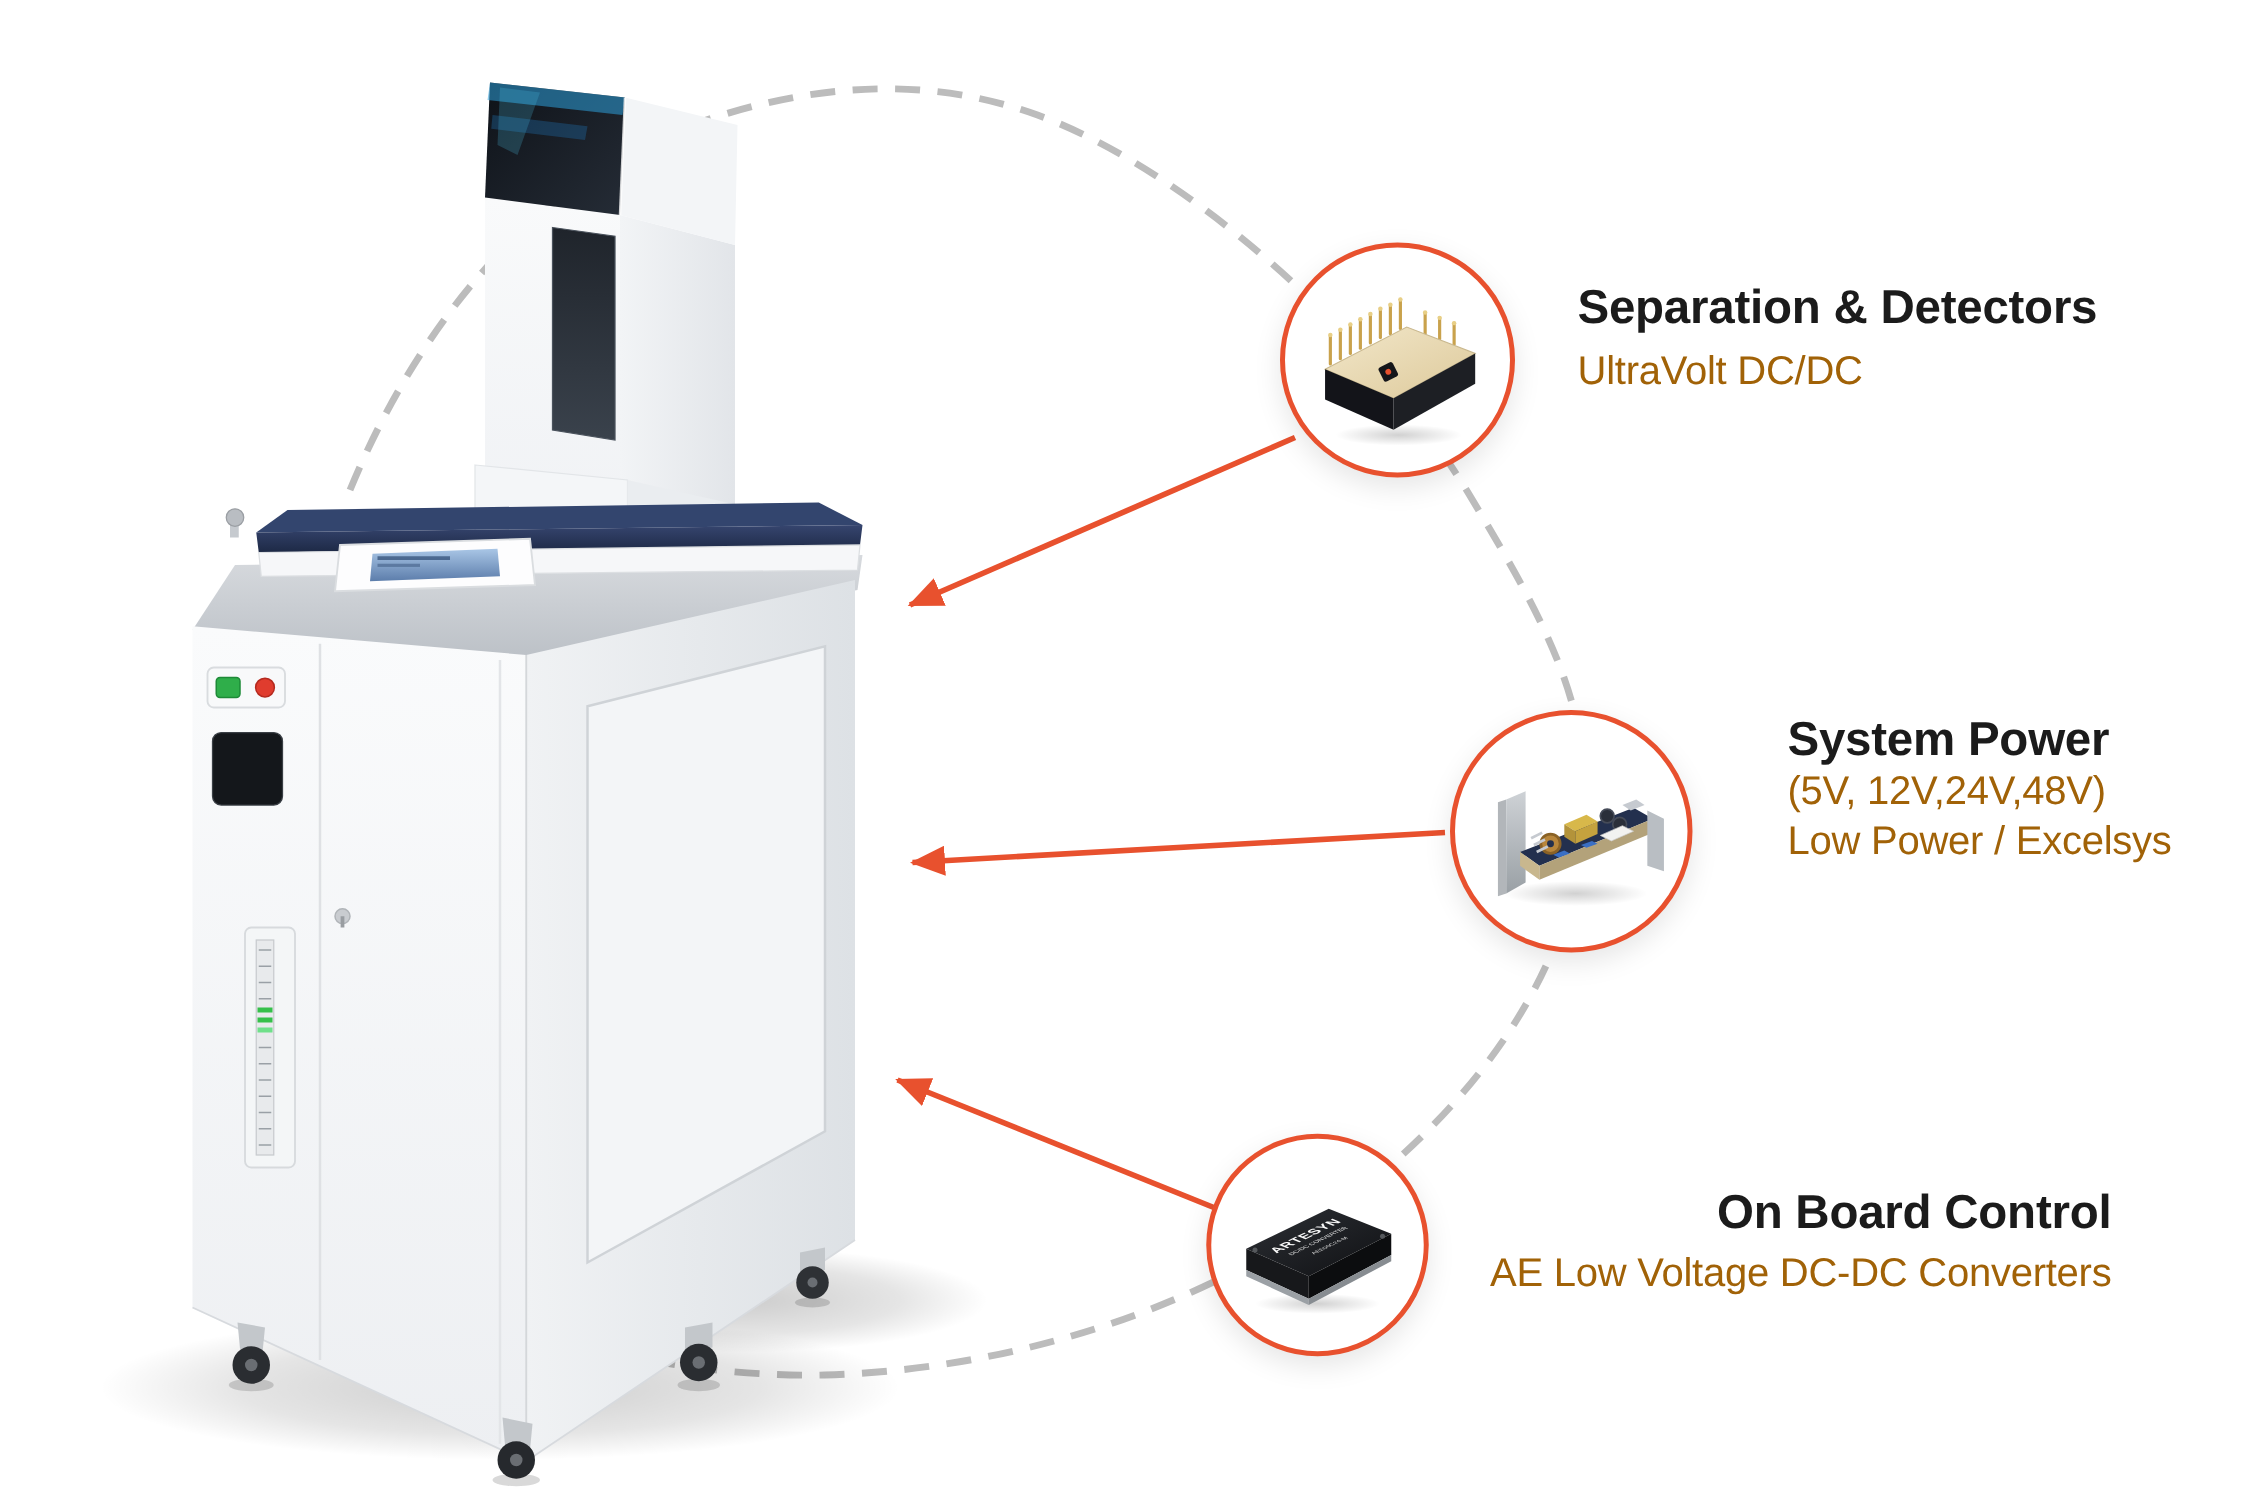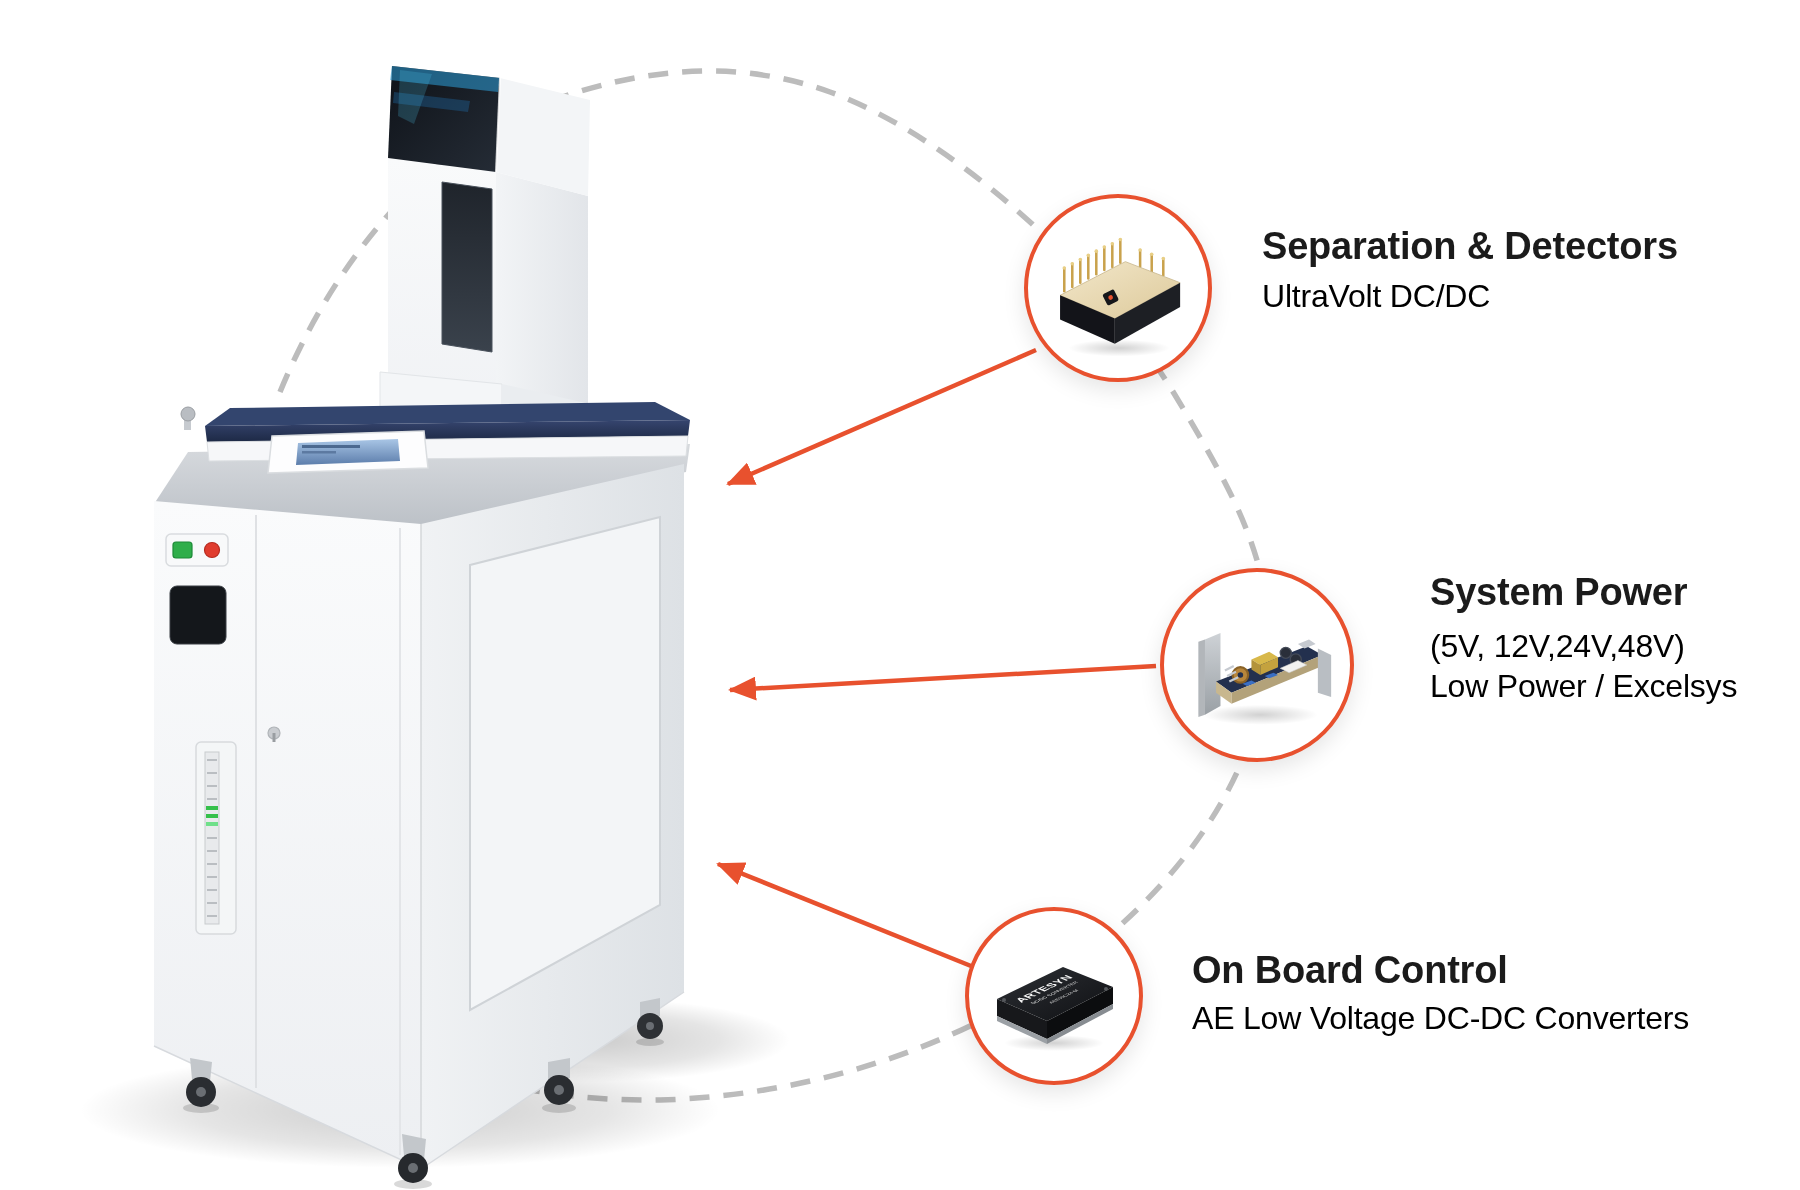--- a/index.html
+++ b/index.html
@@ -18,29 +18,29 @@
   }
   .c1{left:1024px;top:194px;width:180px;height:180px;}
   .c2{left:1160px;top:568px;width:186px;height:186px;}
   .c3{left:965px;top:907px;width:170px;height:170px;}
   
   .callout-text{position:absolute;}
   .callout-text h3{
     margin:0;font-size:38px;line-height:40px;font-weight:700;color:#1B1B1B;letter-spacing:-.2px;
   }
   .callout-text p{
-    margin:0;font-size:32px;line-height:40px;font-weight:400;color:#000000;letter-spacing:-.2px;
+    margin:0;font-size:32px;line-height:40px;font-weight:400;color:#a16207;letter-spacing:-.2px;
   }
   .t1{left:1262px;top:226px;}
   .t1 p{margin-top:10px;}
   .t2{left:1430px;top:572px;}
-  .t2 p.sub{margin-top:14px;}
+  .t2 p.sub{margin-top:0;}
   .t2 p.grp{margin-top:18px;}
   .t2 p.grp2{margin-top:0;}
-  .t3{left:1192px;top:950px;}
+  .t3{left:1192px;top:950px;text-align:right;}
   .t3 p{margin-top:8px;}
 </style>
 </head>
 <body>
 
 <div class="canvas">
 
   <svg class="scene" width="1800" height="1190" viewBox="0 0 1800 1190">
     <defs>
       <radialGradient id="gShadow" cx="50%" cy="50%" r="50%">

